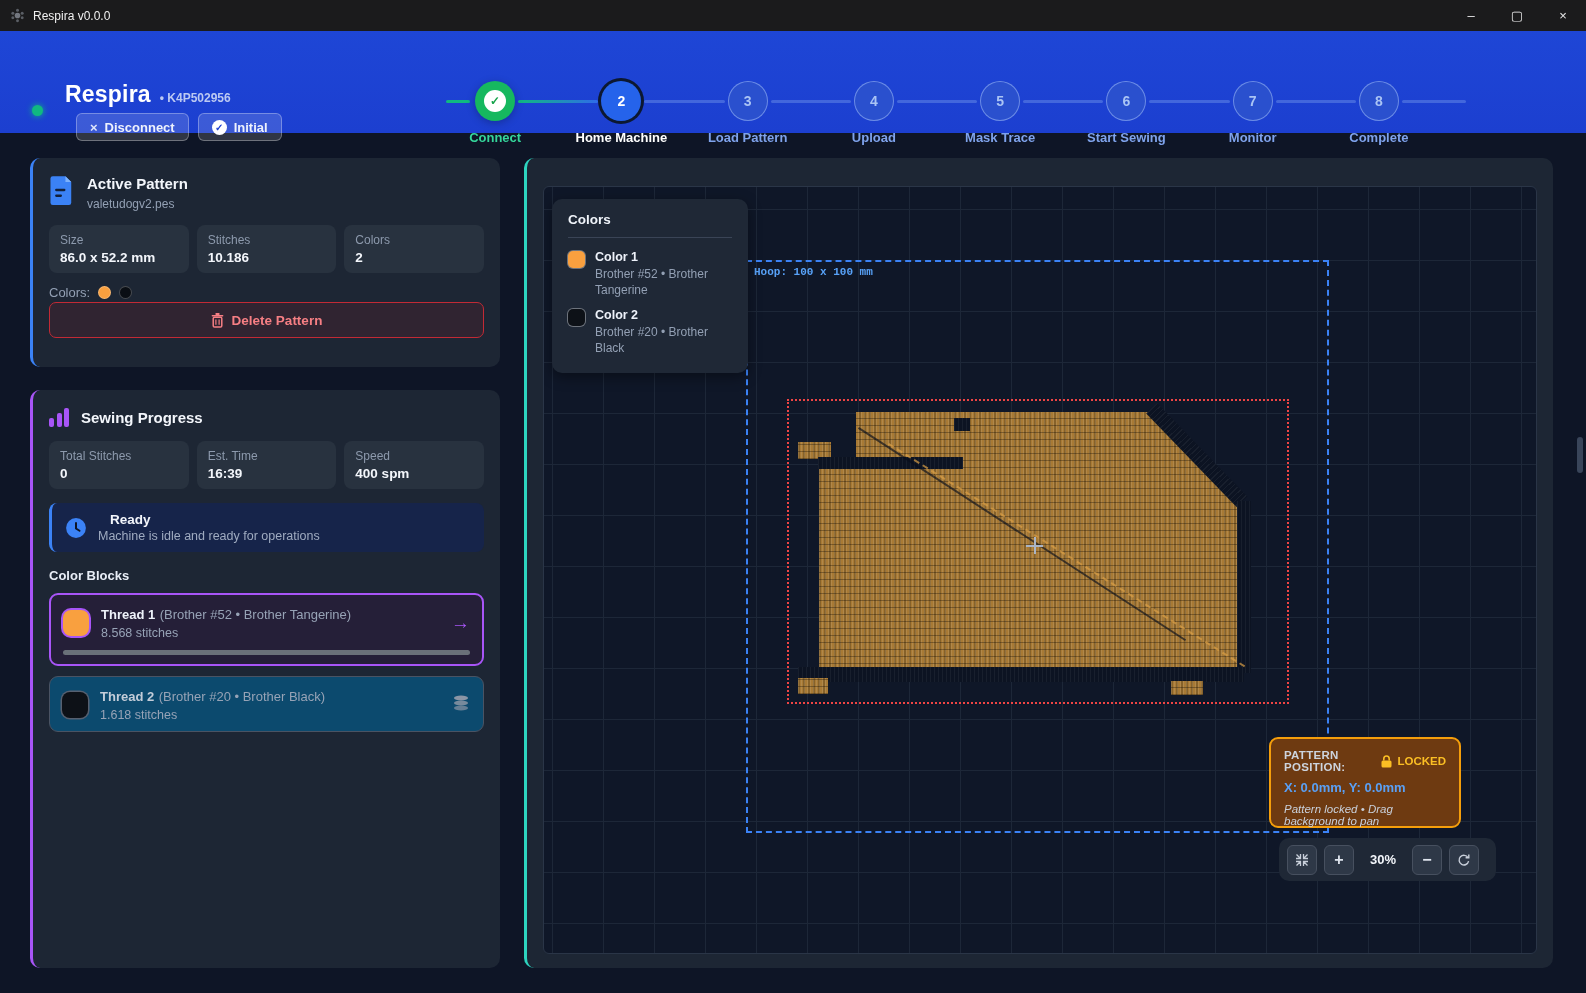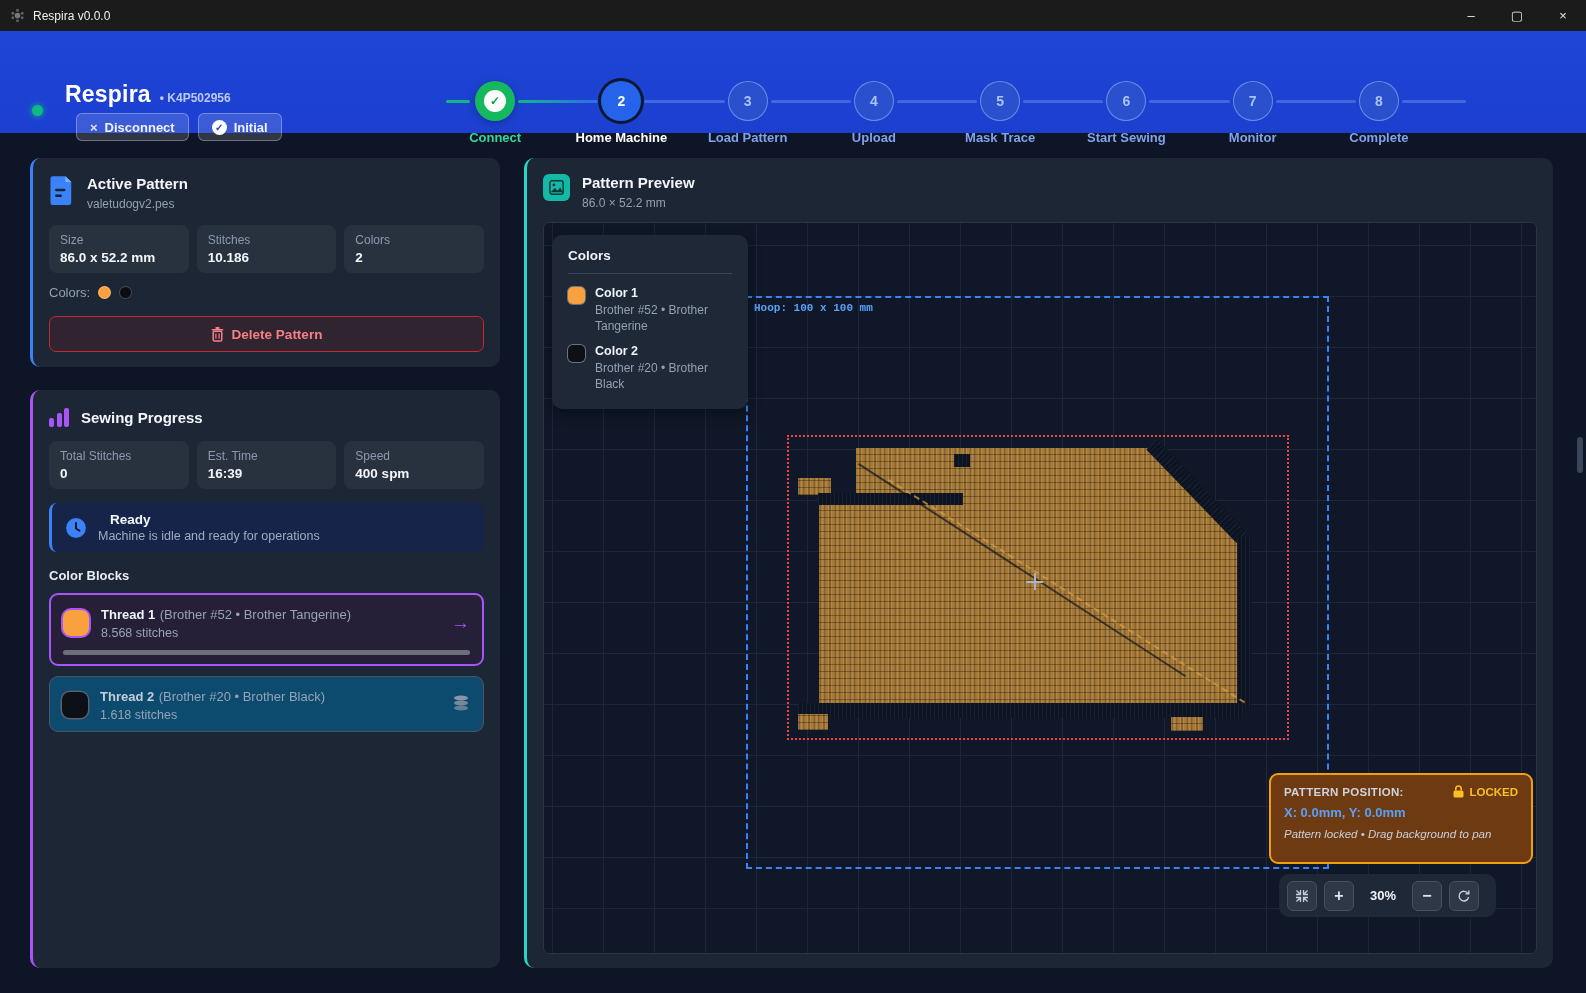--- a/index.html
+++ b/index.html
@@ -67,21 +67,21 @@
   .card-head { display:flex; align-items:flex-start; gap:12px; }
   .card-head .h-title { font-size:15px; font-weight:800; color:#f3f6fb; }
   .card-head .h-sub { font-size:12px; color:#93a0b4; margin-top:5px; }
   .stats-row { display:flex; gap:8px; margin-top:14px; }
   .stat-box { flex:1; background:#28323f; border-radius:8px; padding:8px 11px; }
   .stat-box .s-lbl { font-size:12px; color:#8d9aad; }
   .stat-box .s-val { font-size:13.5px; font-weight:800; color:#f3f6fb; margin-top:3px; }
   .colors-row { display:flex; align-items:center; gap:8px; margin-top:12px; }
   .colors-row .c-lbl { font-size:13px; color:#93a0b4; }
   .dot { width:13px; height:13px; border-radius:50%; border:1px solid rgba(255,255,255,.25); }
-  .delete-btn { margin-top:16px; width:100%; height:36px; background:rgba(140,30,40,.18);
+  .delete-btn { margin-top:2px; width:100%; height:36px; background:rgba(140,30,40,.18);
     border:1px solid #c22a35; border-radius:7px; display:flex; align-items:center; justify-content:center;
     gap:8px; color:#f67f84; font-size:13.5px; font-weight:700; cursor:pointer; }
 
   
   .sp-card { padding:17px 16px; display:flex; flex-direction:column; }
   .bars-icon { display:flex; align-items:flex-end; gap:2.5px; height:20px; padding-top:2px; }
   .bars-icon i { width:5px; border-radius:2px; background:#a855f7; display:block; }
   .ready-box { margin-top:14px; background:#16244a; border-left:3px solid #3b82f6; border-radius:8px;
     padding:9px 13px; display:flex; gap:11px; align-items:center; }
   .ready-box .r-title { font-size:13.5px; font-weight:800; color:#f3f6fb;padding-left:12px; }
@@ -148,21 +148,21 @@
   .pat-foot2 { position:absolute; left:382px; top:280px; width:32px; height:14px; }
   .jump-orange { position:absolute; left:100px; top:42px; width:420px; height:0;
     border-top:2px dashed rgba(220,160,70,.7); transform-origin:left top; transform:rotate(32deg); }
   .jump-dark { position:absolute; left:70px; top:26px; width:390px; height:0;
     border-top:2px solid rgba(8,14,28,.65); transform-origin:left top; transform:rotate(33deg); }
 
   .crosshair { position:absolute; left:482px; top:350px; width:17px; height:17px; z-index:3; }
   .crosshair::before { content:''; position:absolute; left:0; top:8px; width:17px; height:1.5px; background:#aab4c4; }
   .crosshair::after { content:''; position:absolute; left:8px; top:0; width:1.5px; height:17px; background:#aab4c4; }
 
-  .pos-overlay { position:absolute; left:725px; top:550px; width:264px; height:91px; background:#6e3a11;
+  .pos-overlay { position:absolute; left:725px; top:550px; width:192px; height:91px; background:#6e3a11;
     border:2px solid #f59e0b; border-radius:9px; padding:10px 13px; z-index:6; }
   .pos-row1 { display:flex; align-items:center; justify-content:space-between; }
   .pos-label { font-size:11.5px; font-weight:800; color:#cdd4de; letter-spacing:.3px; }
   .pos-locked { display:flex; align-items:center; gap:5px; font-size:11.5px; font-weight:800; color:#fbbf24; }
   .pos-coords { font-size:13px; font-weight:800; color:#5aa0f5; margin-top:7px; }
   .pos-hint { font-size:11.5px; font-style:italic; color:#c9d0db; margin-top:8px; }
 
   .zoom-bar { position:absolute; left:735px; top:651px; width:217px; height:43px; background:#1f2836;
     border-radius:10px; display:flex; align-items:center; gap:7px; padding:0 8px; z-index:6; }
   .zoom-btn { width:30px; height:30px; background:#2e3847; border:1px solid #47505f; border-radius:6px;
@@ -358,33 +358,20 @@
               <ellipse cx="10" cy="9" rx="7" ry="2.6" fill="#8b95a5" opacity=".85"></ellipse>
               <ellipse cx="10" cy="14" rx="7" ry="2.6" fill="#8b95a5" opacity=".7"></ellipse>
             </svg>
           </span>
         </div>
       </div>
     </div>
   </div>
 
   <div class="card teal-accent pp-card">
-    <div class="card-head">
-      <span class="pp-icon-box">
-        <svg width="15" height="15" viewBox="0 0 14 14">
-          <rect x="0.8" y="0.8" width="12.4" height="12.4" rx="2" fill="none" stroke="#0b3a34" stroke-width="1.4"></rect>
-          <circle cx="4.6" cy="4.6" r="1.3" fill="#0b3a34"></circle>
-          <path d="M1.5 11.5 L5.5 7.5 L8 10 L10.5 7 L12.8 11.5 z" fill="#0b3a34"></path>
-        </svg>
-      </span>
-      <div>
-        <div class="h-title">Pattern Preview</div>
-        <div class="h-sub">86.0 × 52.2 mm</div>
-      </div>
-    </div>
 
     <div class="canvas">
 
       <div class="legend">
         <div class="lg-title">Colors</div>
         <hr>
         <div class="lg-entry">
           <span class="lg-swatch" style="background: rgb(249, 160, 63);"></span>
           <div>
             <div class="lg-name">Color 1</div>

